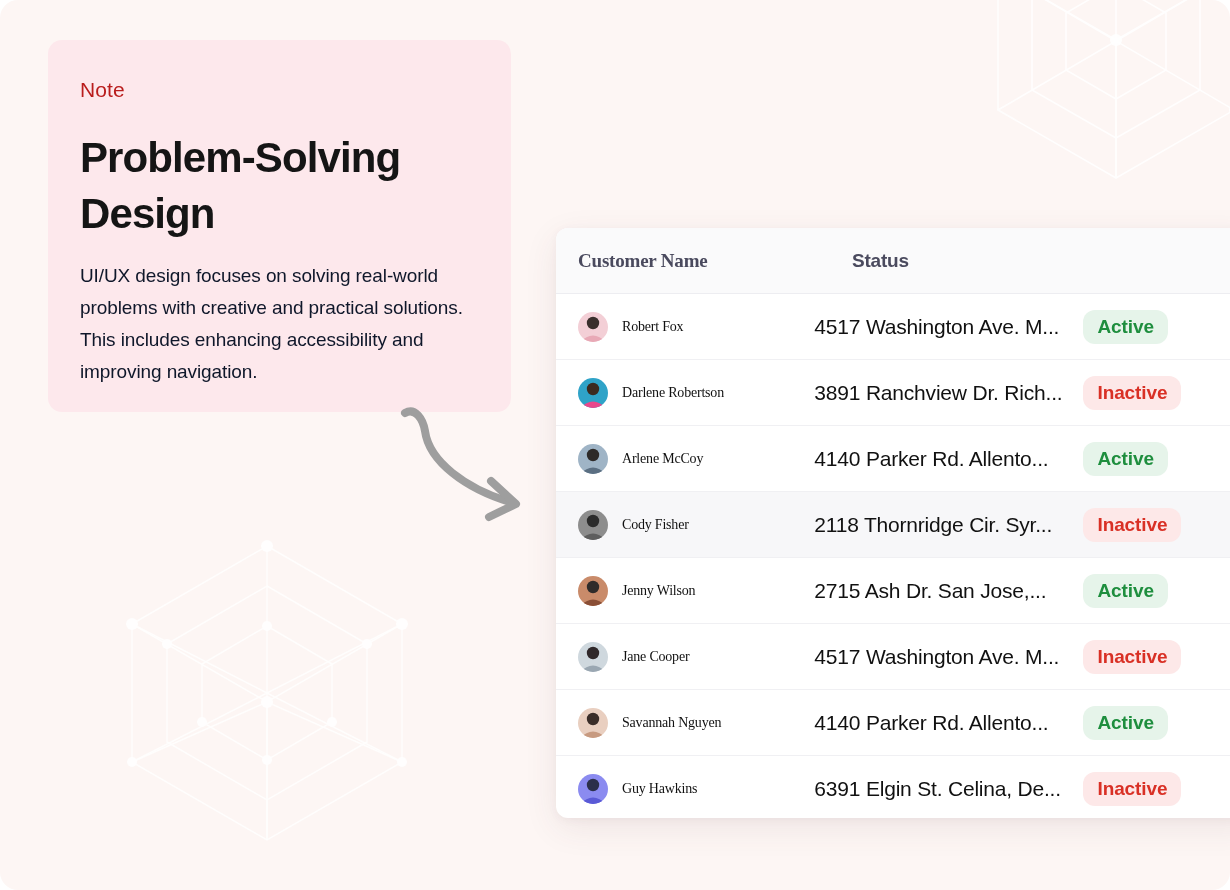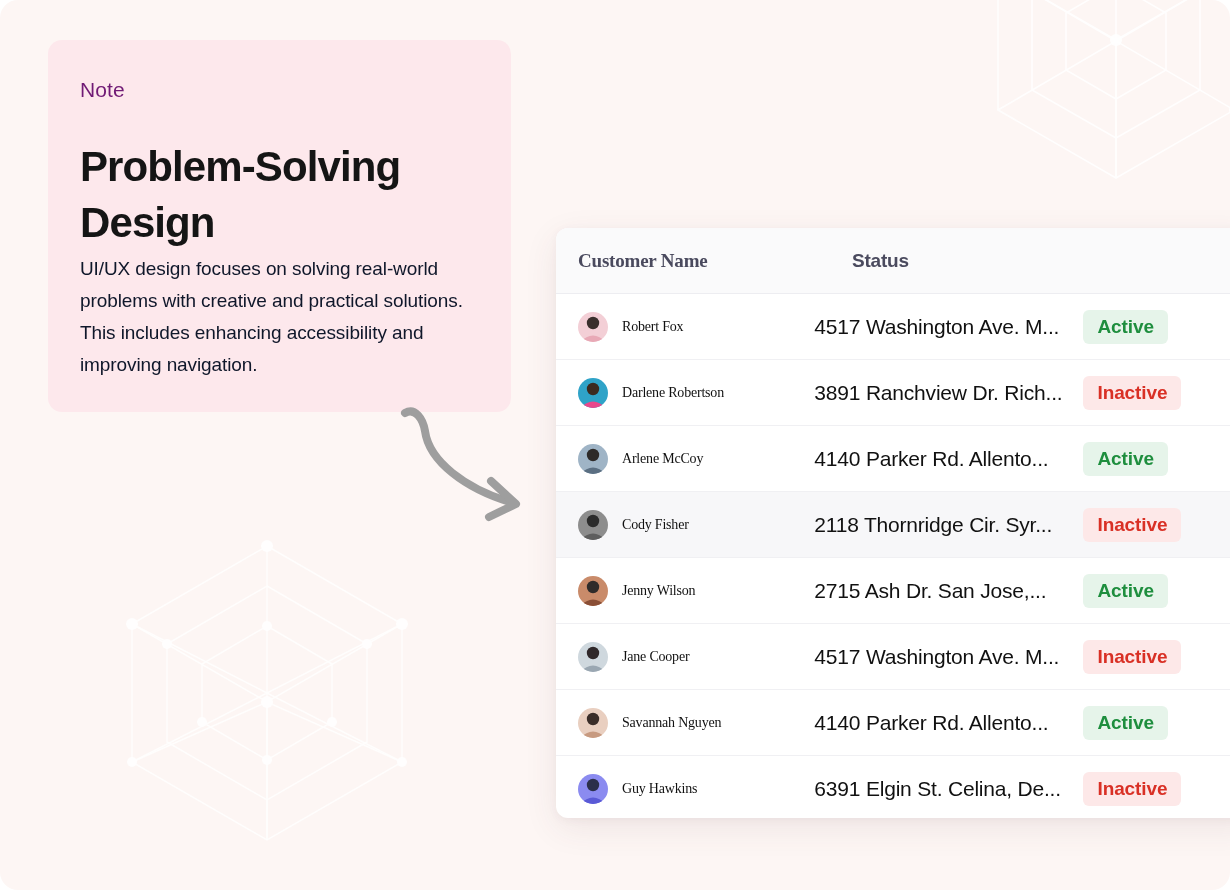--- a/index.html
+++ b/index.html
@@ -47,31 +47,31 @@
     left: 48px;
     top: 40px;
     width: 463px;
     height: 372px;
     background: #fde8ec;
     border-radius: 14px;
     padding: 38px 40px 0 32px;
   }
   #note-label {
     font-size: 21px;
-    color: #701a75;
+    color: #b91c1c;
     letter-spacing: 0.1px;
-    margin-bottom: 37px;
+    margin-bottom: 28px;
   }
   #note-title {
     font-size: 42px;
     line-height: 56px;
     font-weight: bold;
     color: #151515;
     letter-spacing: -0.9px;
-    margin-bottom: 2px;
+    margin-bottom: 18px;
   }
   #note-desc {
     font-size: 19px;
     line-height: 32px;
     color: #0f172a;
     letter-spacing: -0.1px;
     max-width: 400px;
   }
 
   
@@ -140,21 +140,21 @@
   }
   .addr-text {
     font-size: 21px;
     color: #111111;
     letter-spacing: -0.2px;
     white-space: nowrap;
   }
   .badge {
     display: inline-block;
     padding: 6px 14px;
-    border-radius: 6px;
+    border-radius: 12px;
     font-size: 19px;
     font-weight: bold;
     letter-spacing: -0.1px;
     white-space: nowrap;
   }
   .badge.active   { background: #e6f4ea; color: #1e8e3e; }
   .badge.inactive { background: #fde8e8; color: #d93025; }
 </style>
 </head>
 <body>

